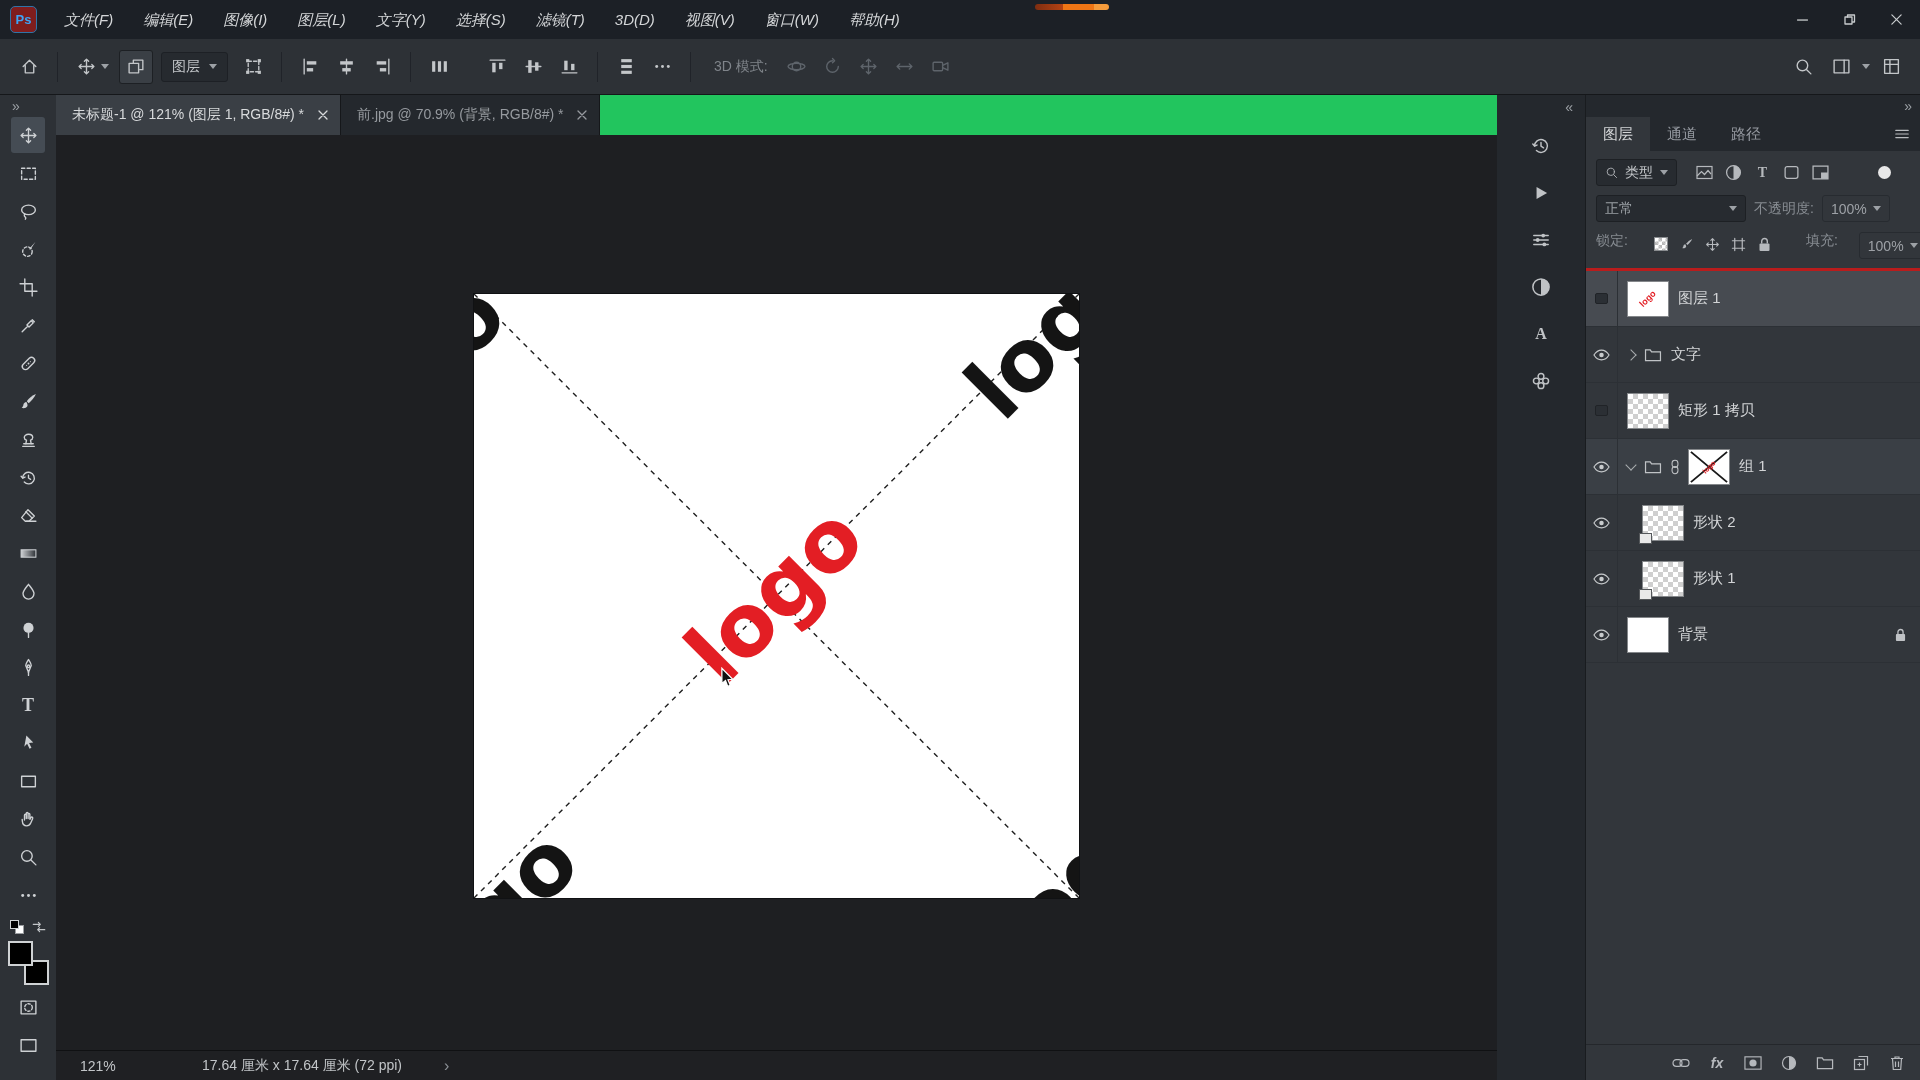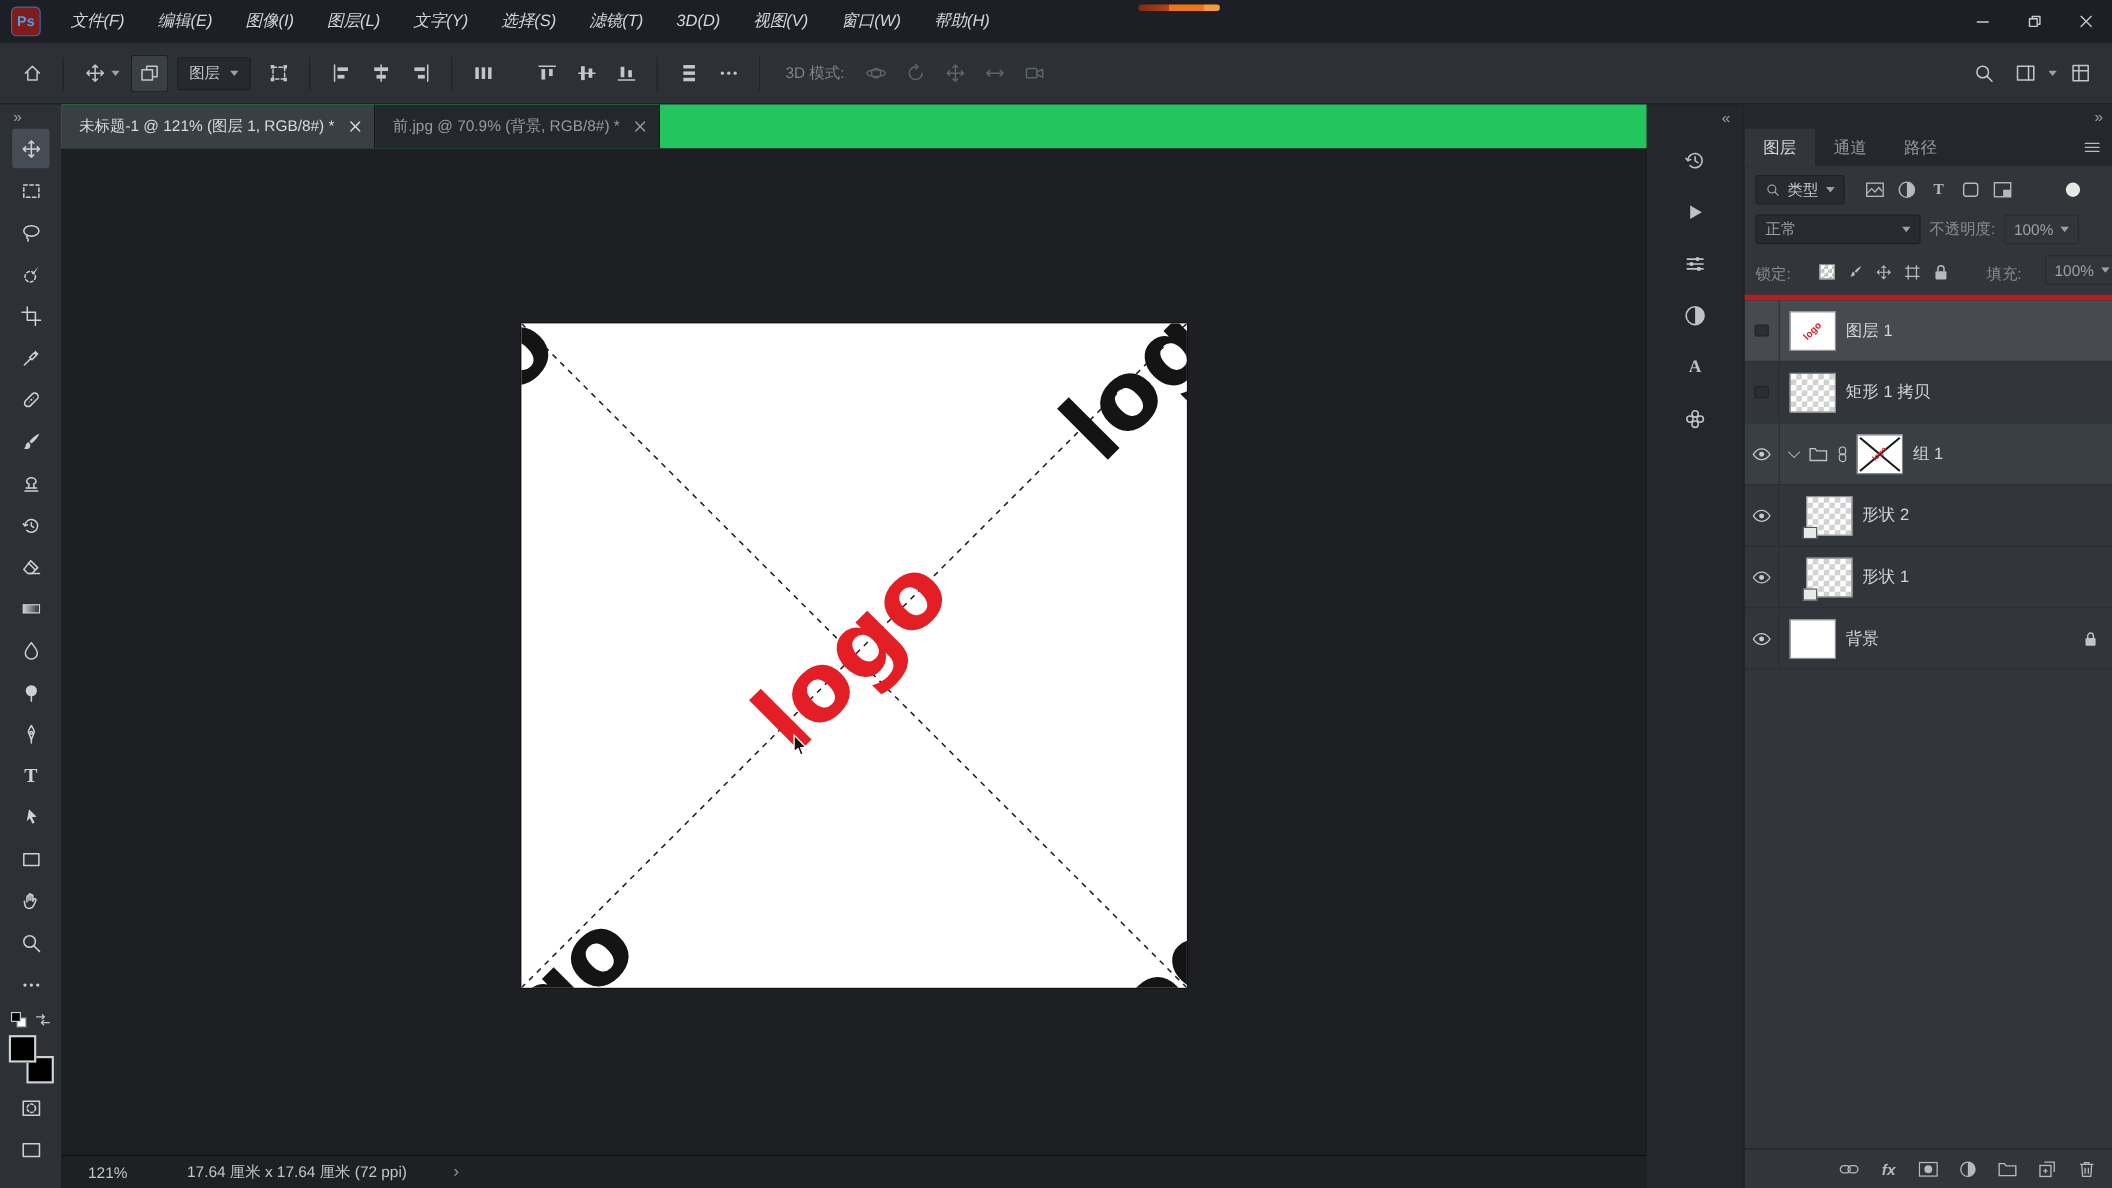--- a/index.html
+++ b/index.html
@@ -71,21 +71,21 @@
           box-shadow:0 0 0 1px #101113;}
   .guides{position:absolute;inset:0;width:100%;height:100%;z-index:1;}
   .guides line{stroke:#1f1f1f;stroke-width:1.4;stroke-dasharray:5 5;}
   .logo-text{position:absolute;z-index:2;transform:translate(-50%,-50%) rotate(-45deg);
              font-family:"DejaVu Sans",sans-serif;font-weight:700;font-size:86px;letter-spacing:-1px;white-space:nowrap;line-height:1;}
   .cursor{position:absolute;left:246px;top:373px;width:15px;z-index:5;}
 
   .statusbar{height:30px;background:#1f2023;border-top:1px solid #101113;display:flex;align-items:center;
              font-size:14px;color:#c2c5c8;padding-left:24px;flex:none;}
   .statusbar .zoom{min-width:62px;}
-  .doc-info{margin-left:28px;}
+  .doc-info{margin-left:60px;}
   .status-chev{margin-left:42px;color:#8b9096;font-size:16px;}
 
   
   .dock{width:423px;display:flex;background:#24282d;flex:none;}
   .icon-strip{width:88px;display:flex;flex-direction:column;align-items:center;padding-top:4px;flex:none;}
   .strip-toggle{align-self:flex-end;padding:0 14px 2px 0;color:#9ba0a5;font-size:14px;letter-spacing:-2px;}
   .strip-btn{width:36px;height:36px;margin-top:11px;display:flex;align-items:center;justify-content:center;
              color:#c0c3c6;border-radius:4px;}
   .strip-btn svg{width:20px;height:20px;}
 
@@ -107,21 +107,21 @@
   .mini-btn svg{width:17px;height:17px;}
   .mini-btn .tglyph{font-size:14px;}
   .toggle-dot{width:13px;height:13px;border-radius:50%;background:#e8e8e8;margin-left:auto;margin-right:5px;flex:none;}
 
   .blend-row{display:flex;align-items:center;padding:4px 10px;gap:8px;}
   .blend-select{width:150px;justify-content:space-between;color:#9ba0a5;}
   .label-dim{font-size:14px;color:#878c92;white-space:nowrap;}
   .value-box{display:flex;align-items:center;gap:6px;height:27px;padding:0 8px;border:1px solid #272b30;
              border-radius:3px;font-size:14px;color:#9da1a6;white-space:nowrap;}
 
-  .lock-row{display:flex;align-items:flex-end;gap:21px;padding:6px 10px 9px;border-bottom:5px solid #b91c1c;}
+  .lock-row{display:flex;align-items:flex-start;gap:21px;padding:6px 10px 9px;border-bottom:3px solid #b91c1c;}
   .lock-btn{width:24px;height:24px;display:flex;align-items:center;justify-content:center;color:#b6b9bd;flex:none;}
   .lock-btn svg{width:15px;height:15px;}
   .fill-lab{margin-left:8px;}
   .checker-mini{width:14px;height:14px;border:1px solid #8a8d90;background-color:#fff;
     background-image:linear-gradient(45deg,#b9b9b9 25%,transparent 25%,transparent 75%,#b9b9b9 75%),
                      linear-gradient(45deg,#b9b9b9 25%,transparent 25%,transparent 75%,#b9b9b9 75%);
     background-size:7px 7px;background-position:0 0,3.5px 3.5px;}
 
   .layers{flex:1;overflow:hidden;}
   .layer-row{height:56px;display:flex;align-items:stretch;border-bottom:1px solid #2c3035;font-size:15px;color:#d2d4d6;}
@@ -749,20 +749,37 @@
               </div>
               <div class="row-content">
                 <div class="thumb">
                   <span class="mini-logo" style="color:#e31e24">logo</span>
                 </div>
                 <span class="layer-name">图层 1</span>
               </div>
             </div>
             <div class="layer-row">
               <div class="eye-well">
+                <svg viewBox="0 0 18 12">
+                  <path d="M1 6C3.4 2.2 6 .8 9 .8S14.6 2.2 17 6c-2.4 3.8-5 5.2-8 5.2S3.4 9.8 1 6z" fill="none" stroke="currentColor" stroke-width="1.2"></path>
+                  <circle cx="9" cy="6" r="2.4" fill="currentColor"></circle>
+                </svg>
+              </div>
+              <div class="row-content">
+                <span class="chev right"></span>
+                <span class="icon-span folder">
+                  <svg viewBox="0 0 19 15">
+                    <path d="M1.5 2h5l1.5 2.2h9.5v9.3h-16z" fill="none" stroke="currentColor" stroke-width="1.3"></path>
+                  </svg>
+                </span>
+                <span class="layer-name">文字</span>
+              </div>
+            </div>
+            <div class="layer-row">
+              <div class="eye-well">
                 <span class="eye-empty"></span>
               </div>
               <div class="row-content">
                 <div class="thumb thumb-checker"></div>
                 <span class="layer-name">矩形 1 拷贝</span>
               </div>
             </div>
             <div class="layer-row hl">
               <div class="eye-well">
                 <svg viewBox="0 0 18 12">

